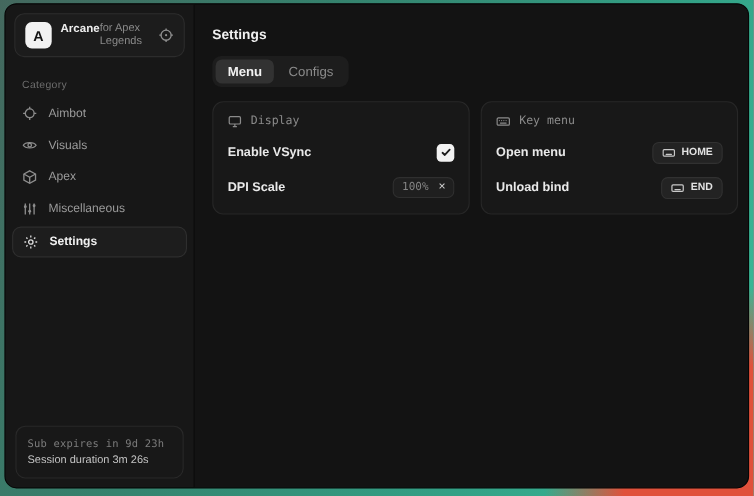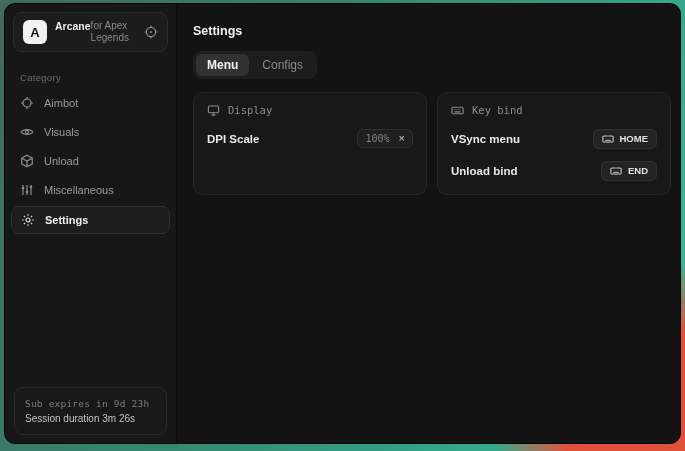--- a/index.html
+++ b/index.html
@@ -152,21 +152,21 @@
         <span>Visuals</span>
       </div>
 
       <div class="nav-item">
         <span class="ic">
           <svg width="14" height="14" viewBox="0 0 14 14" fill="none" stroke="currentColor" stroke-width="1.2">
             <path d="M7 1.3 12.3 4.2v5.6L7 12.7 1.7 9.8V4.2Z"></path>
               <path d="M1.7 4.2 7 7.1l5.3-2.9M7 7.1v5.6"></path>
           </svg>
         </span>
-        <span>Unload</span>
+        <span>Apex</span>
       </div>
 
       <div class="nav-item">
         <span class="ic">
           <svg width="14" height="14" viewBox="0 0 14 14" fill="none" stroke="currentColor" stroke-width="1.2">
             <path d="M3 2v10M7 2v10M11 2v10"></path>
             <circle cx="3" cy="5" r="1.3" fill="currentColor" stroke="none"></circle>
             <circle cx="7" cy="9" r="1.3" fill="currentColor" stroke="none"></circle>
             <circle cx="11" cy="4" r="1.3" fill="currentColor" stroke="none"></circle>
           </svg>
@@ -205,43 +205,51 @@
         <div class="card-header mono">
           <span class="ic">
             <svg width="13" height="13" viewBox="0 0 14 14" fill="none" stroke="currentColor" stroke-width="1.2">
               <rect x="1.5" y="2.2" width="11" height="7.2" rx="1.2"></rect>
                 <path d="M5 12h4M7 9.4V12"></path>
             </svg>
           </span>
           <span>Display</span>
         </div>
 
+        <div class="row">
+          <span class="row-label">Enable VSync</span>
+          <span class="checkbox">
+            <svg width="11" height="11" viewBox="0 0 12 12" fill="none" stroke="#1c1c1c" stroke-width="1.8" stroke-linecap="round" stroke-linejoin="round">
+              <path d="M2.5 6.4 4.8 8.6 9.6 3.4"></path>
+            </svg>
+          </span>
+        </div>
 
         <div class="row">
           <span class="row-label">DPI Scale</span>
           <span class="dpi-input">
             <span class="dpi-value mono">100%</span>
             <span class="clear-x">×</span>
           </span>
         </div>
       </div>
 
       <div class="card">
         <div class="card-header mono">
           <span class="ic">
             <svg width="13" height="13" viewBox="0 0 14 14" fill="none" stroke="currentColor" stroke-width="1.2">
               <rect x="1" y="3.5" width="12" height="7" rx="1.2"></rect>
               <path d="M3.2 6h.01M5.4 6h.01M7.6 6h.01M9.8 6h.01M4.2 8.5h5.6" stroke-linecap="round"></path>
             </svg>
           </span>
-          <span>Key bind</span>
-        </div>
-
-        <div class="row">
-          <span class="row-label">VSync menu</span>
+          <span>Key menu</span>
+        </div>
+
+        <div class="row">
+          <span class="row-label">Open menu</span>
           <span class="bind-pill">
             <span class="ic">
               <svg width="12" height="12" viewBox="0 0 14 14" fill="none" stroke="currentColor" stroke-width="1.3">
                 <rect x="1" y="3.5" width="12" height="7" rx="1.2"></rect>
                   <path d="M4.2 8.5h5.6" stroke-linecap="round"></path>
               </svg>
             </span>
             <span>HOME</span>
           </span>
         </div>

